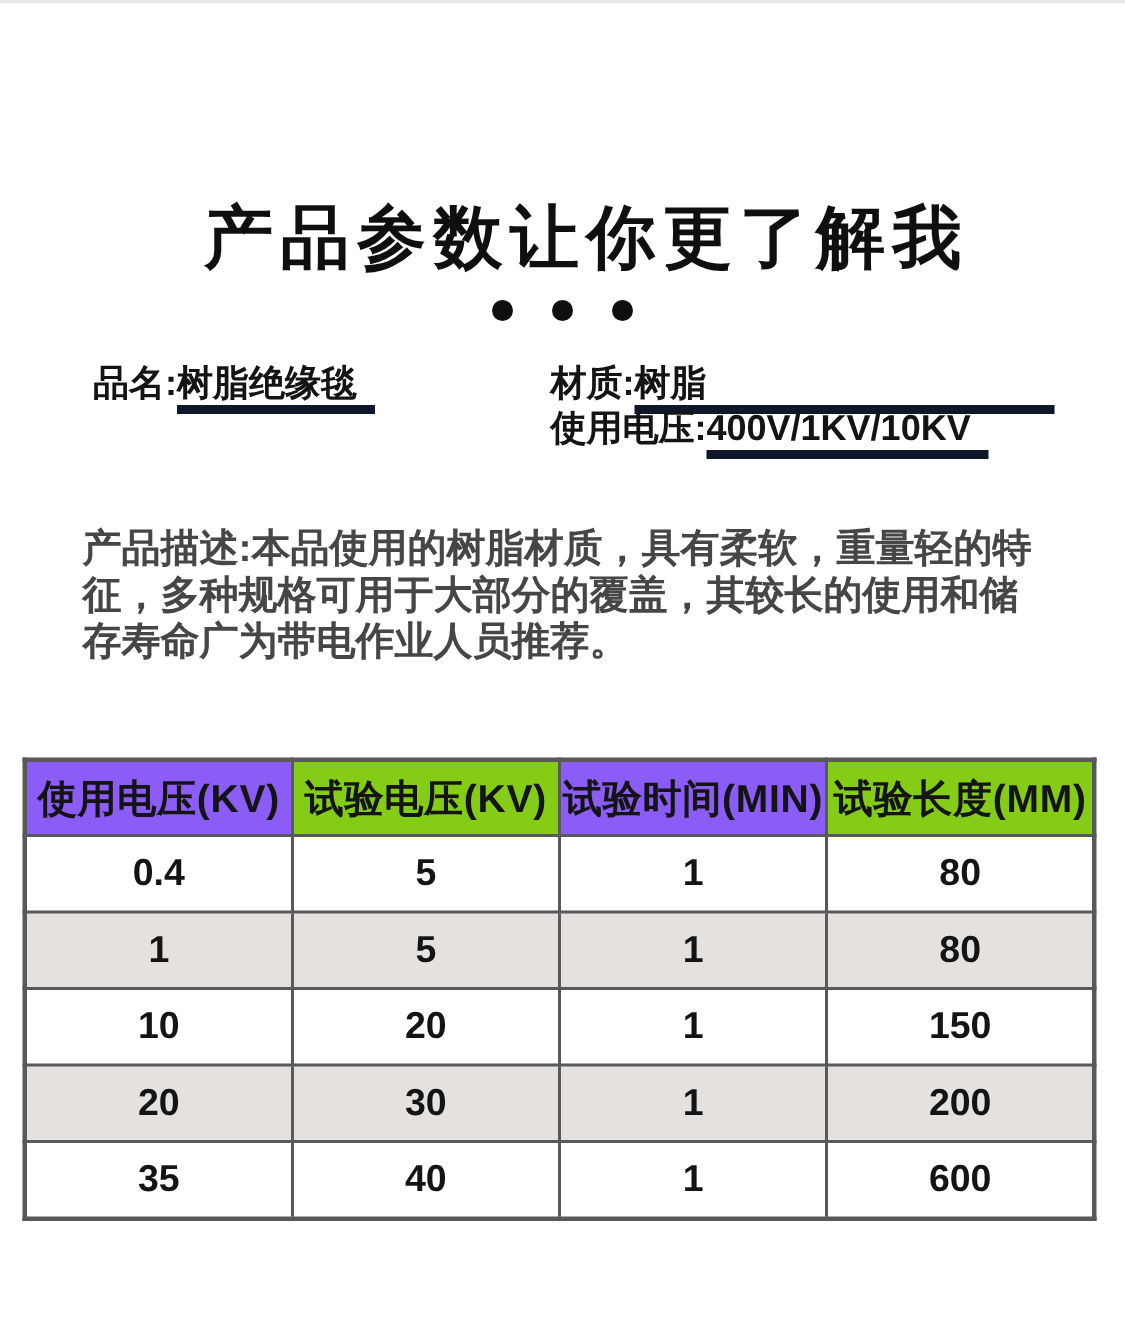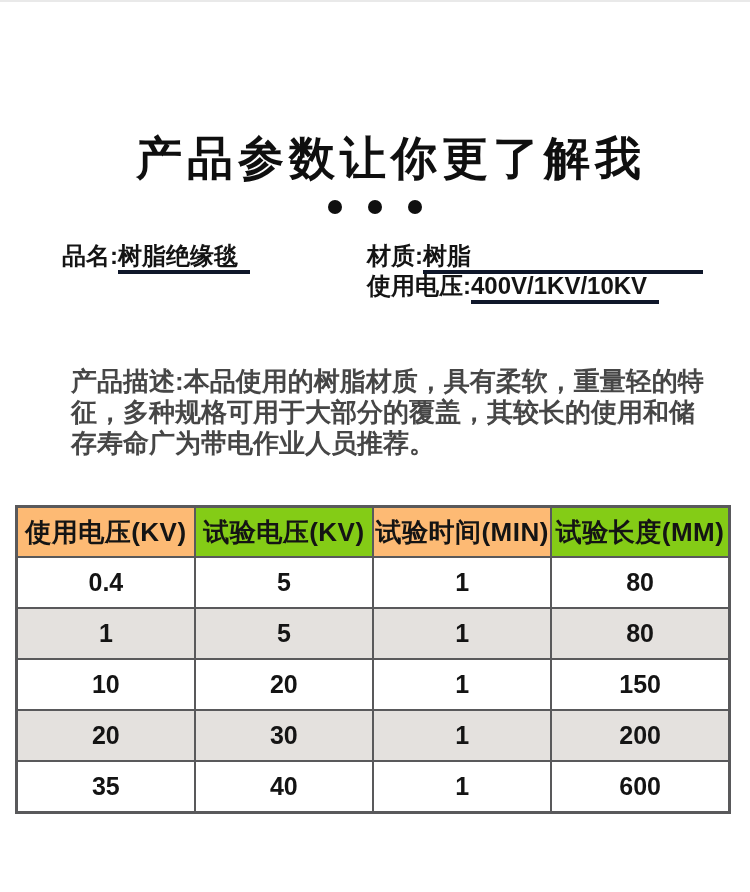--- a/index.html
+++ b/index.html
@@ -50,30 +50,30 @@
     height: 30px;
     line-height: 30px;
     white-space: nowrap;
     font-size: 24px;
     font-weight: 700;
     color: #141414;
   }
   .info-label { display: inline-block; }
   .info-value {
     display: inline-block;
-    border-bottom: 4px solid #0f172a;
+    border-bottom: 6px solid #0f172a;
     padding-right: 12px;
     line-height: 28px;
   }
   .info-value.wide { min-width: 268px; }
   .description {
     position: absolute;
     top: 350px; left: 55px;
     width: 668px;
-    margin: 16px;
+    margin: 0;
     font-size: 26px;
     line-height: 31px;
     font-weight: 700;
     color: #464646;
     white-space: pre-line;
   }
   .spec-table {
     position: absolute;
     top: 505px; left: 15px;
     width: 716px;
@@ -93,21 +93,21 @@
     color: #141414;
     letter-spacing: 0.5px;
   }
   .spec-table td {
     height: 49px;
     font-size: 25px;
     font-weight: 700;
     color: #141414;
     background: #ffffff;
   }
-  .spec-table th.h-dark  { background: #fdba74; }
+  .spec-table th.h-dark  { background: #8b5cf6; }
   .spec-table th.h-light { background: #84cc16; }
   .spec-table tr.row-gray td { background: #e4e1de; }
 </style>
 </head>
 <body>
 
 <div class="page">
 
   <div class="top-line"></div>
 

